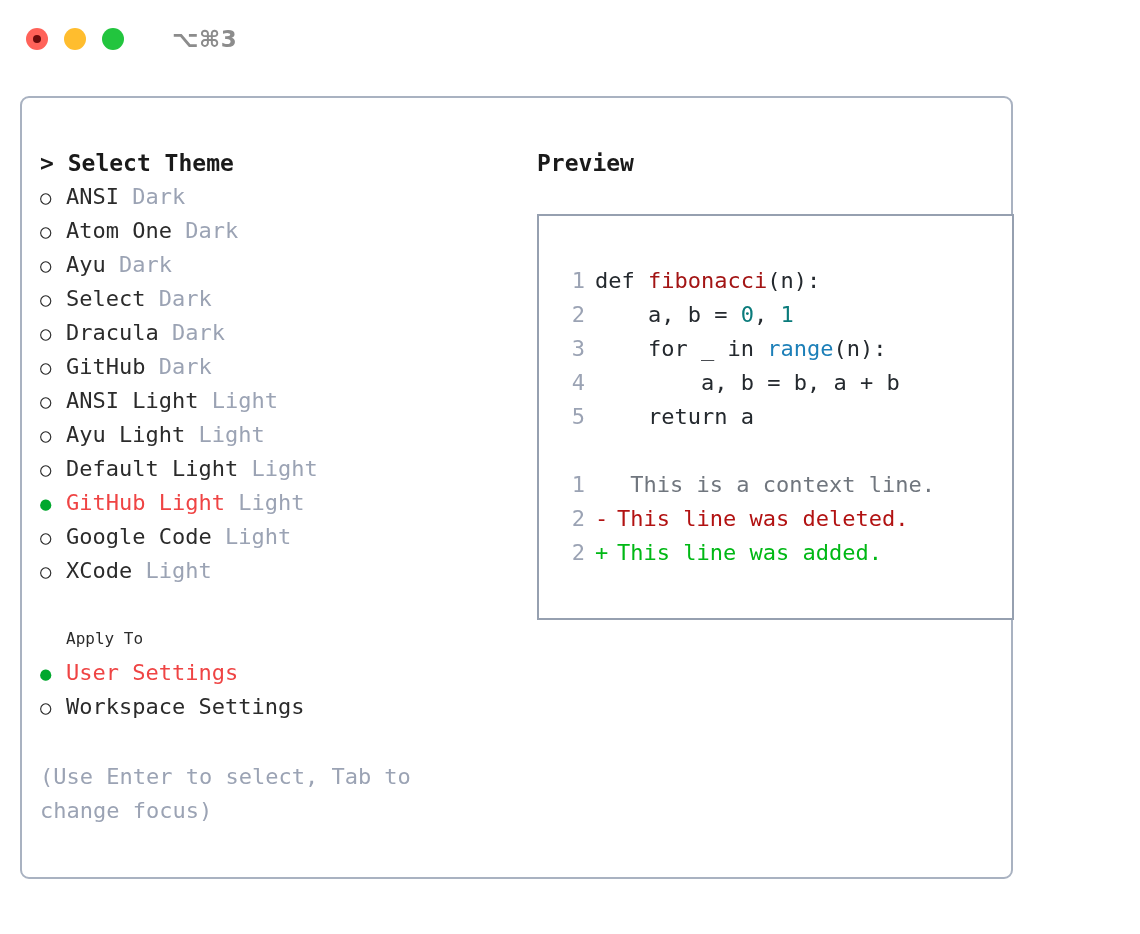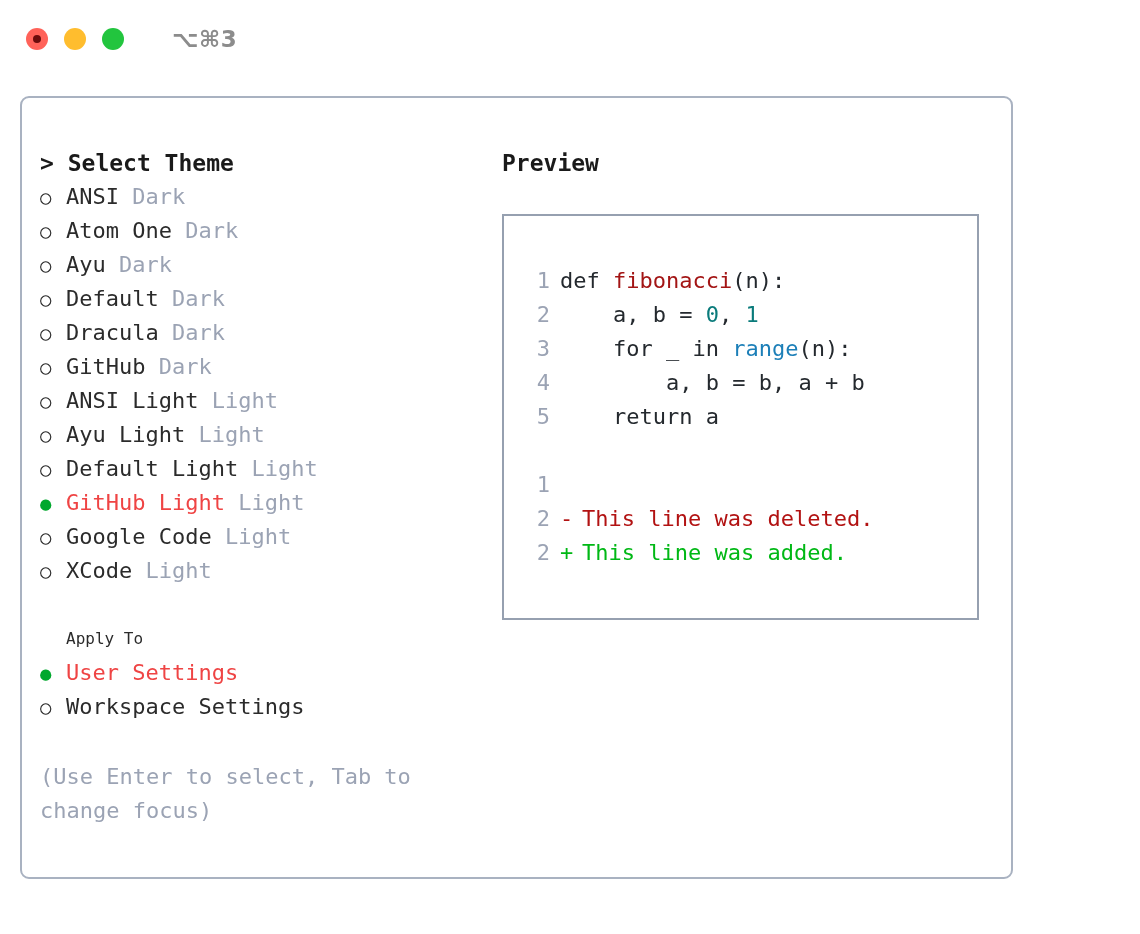--- a/index.html
+++ b/index.html
@@ -61,21 +61,21 @@
     border-radius: 9px;
     box-sizing: border-box;
     background: #ffffff;
   }
 
   .columns {
     display: flex;
     padding: 48px 0 0 18px;
   }
   .col-left  { width: 462px; flex: none; }
-  .col-right { flex: 1; }
+  .col-right { flex: 1; margin-left: 35px; }
 
   
   .section-head {
     font-size: 23px;
     font-weight: 700;
     color: #1a1a1a;
     line-height: 34px;
     white-space: pre;
   }
   .opt-row {
@@ -171,21 +171,21 @@
 
   <div class="panel">
     <div class="columns">
 
       <div class="col-left">
         <div class="section-head">&gt; Select Theme</div>
         <div id="theme-list">
             <div class="opt-row"><span class="bullet">○</span><span class="opt-label">ANSI</span><span> </span><span class="variant">Dark</span></div>
             <div class="opt-row"><span class="bullet">○</span><span class="opt-label">Atom One</span><span> </span><span class="variant">Dark</span></div>
             <div class="opt-row"><span class="bullet">○</span><span class="opt-label">Ayu</span><span> </span><span class="variant">Dark</span></div>
-            <div class="opt-row"><span class="bullet">○</span><span class="opt-label">Default</span><span> </span><span class="variant">Dark</span></div>
+            <div class="opt-row"><span class="bullet">○</span><span class="opt-label">Select</span><span> </span><span class="variant">Dark</span></div>
             <div class="opt-row"><span class="bullet">○</span><span class="opt-label">Dracula</span><span> </span><span class="variant">Dark</span></div>
             <div class="opt-row"><span class="bullet">○</span><span class="opt-label">GitHub</span><span> </span><span class="variant">Dark</span></div>
             <div class="opt-row"><span class="bullet">○</span><span class="opt-label">ANSI Light</span><span> </span><span class="variant">Light</span></div>
             <div class="opt-row"><span class="bullet">○</span><span class="opt-label">Ayu Light</span><span> </span><span class="variant">Light</span></div>
             <div class="opt-row"><span class="bullet">○</span><span class="opt-label">Default Light</span><span> </span><span class="variant">Light</span></div>
             <div class="opt-row"><span class="bullet on">●</span><span class="opt-label on">GitHub Light</span><span> </span><span class="variant">Light</span></div>
             <div class="opt-row"><span class="bullet">○</span><span class="opt-label">Google Code</span><span> </span><span class="variant">Light</span></div>
             <div class="opt-row"><span class="bullet">○</span><span class="opt-label">XCode</span><span> </span><span class="variant">Light</span></div>
           </div>
 
@@ -205,21 +205,21 @@
         <div class="preview-box">
           <div id="code-block">
               <div class="code-line"><span class="lineno">1</span><span>def </span><span class="tok-fn">fibonacci</span><span>(n):</span></div>
               <div class="code-line"><span class="lineno">2</span><span>    a, b = </span><span class="tok-num">0</span><span>, </span><span class="tok-num">1</span></div>
               <div class="code-line"><span class="lineno">3</span><span>    for _ in </span><span class="tok-call">range</span><span>(n):</span></div>
               <div class="code-line"><span class="lineno">4</span><span>        a, b = b, a + b</span></div>
               <div class="code-line"><span class="lineno">5</span><span>    return a</span></div>
             </div>
           <div class="blank-line"></div>
           <div id="diff-block">
-              <div class="code-line"><span class="lineno">1</span><span class="marker diff-ctx"> </span></div>
+              <div class="code-line"><span class="lineno">1</span><span class="marker diff-ctx"> </span><span class="diff-ctx"> This is a context line.</span></div>
               <div class="code-line"><span class="lineno">2</span><span class="marker diff-del">-</span><span class="diff-del">This line was deleted.</span></div>
               <div class="code-line"><span class="lineno">2</span><span class="marker diff-add">+</span><span class="diff-add">This line was added.</span></div>
             </div>
         </div>
       </div>
 
     </div>
   </div>
 </div>
 

